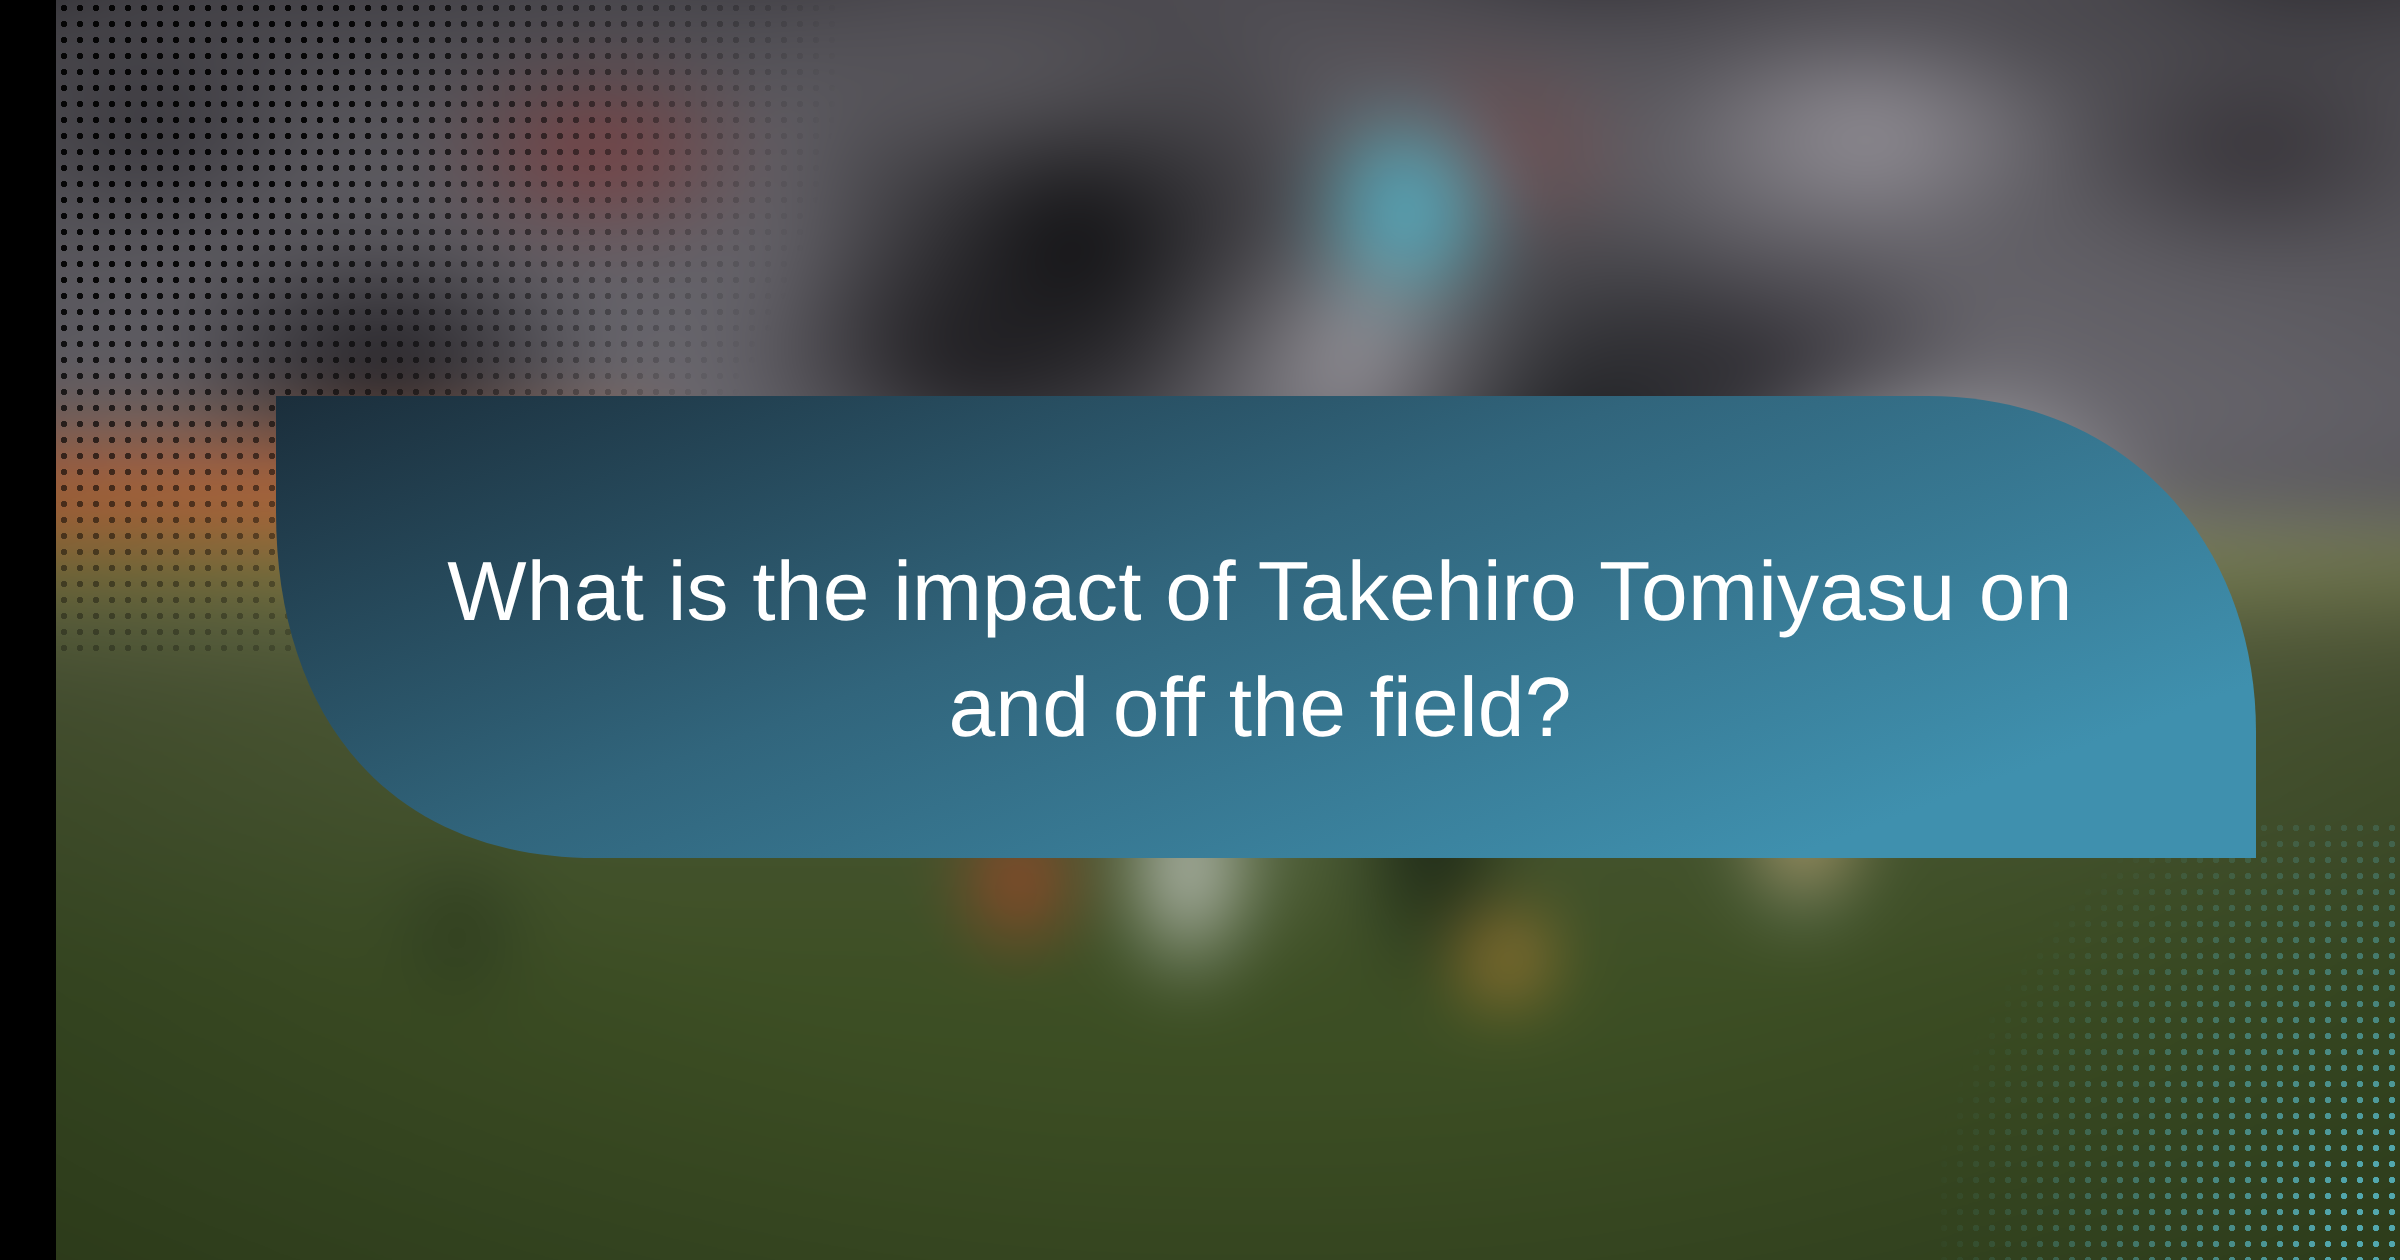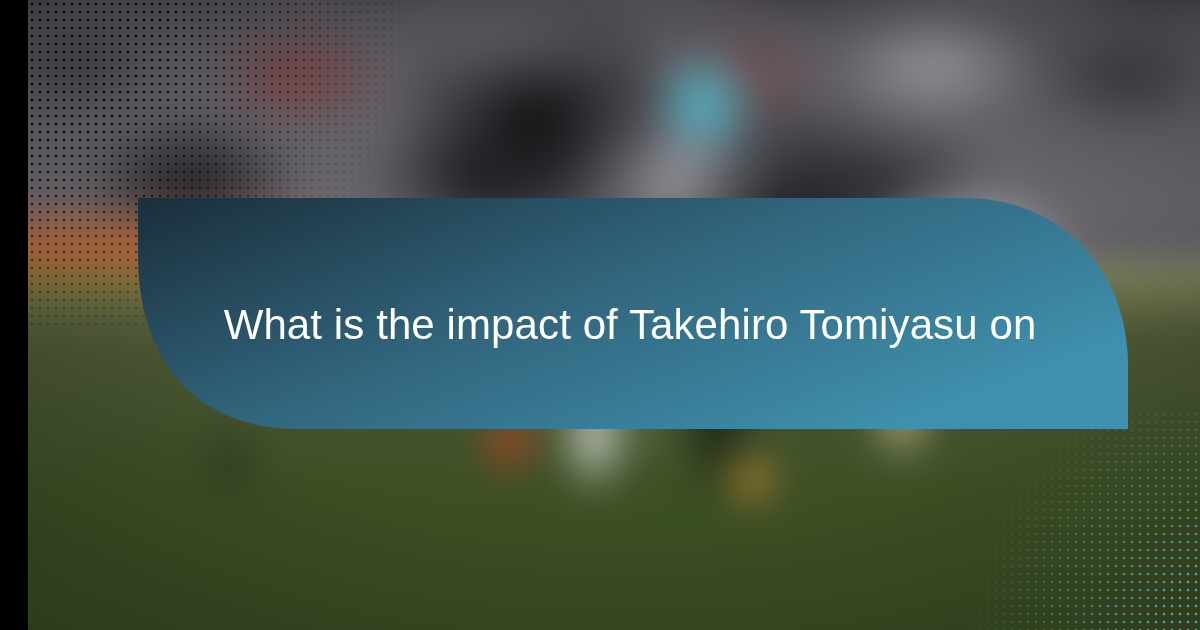--- a/index.html
+++ b/index.html
@@ -257,15 +257,16 @@
                C 930 0 996 72 996 168
                L 996 231
                L 166 231
                C 62 231 6 160 6 58
                Z" fill="url(#bannerGrad)"></path>
     </svg>
   </div>
 
   <div class="banner-text">
     <div class="q-line">What is the impact of Takehiro Tomiyasu on</div>
+    <div class="q-line">and off the field?</div>
   </div>
 
 </div>
 
 </body></html>

